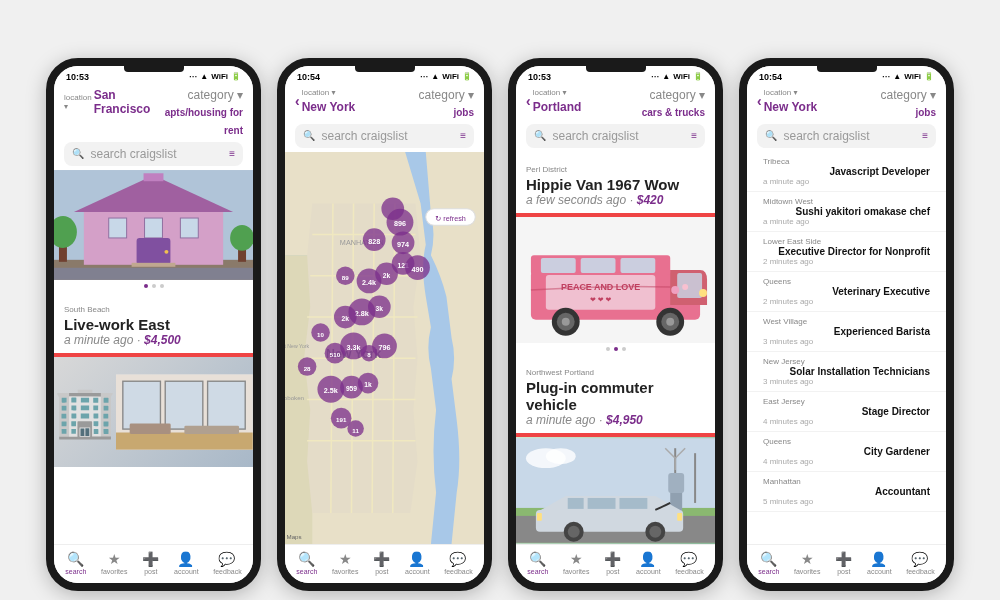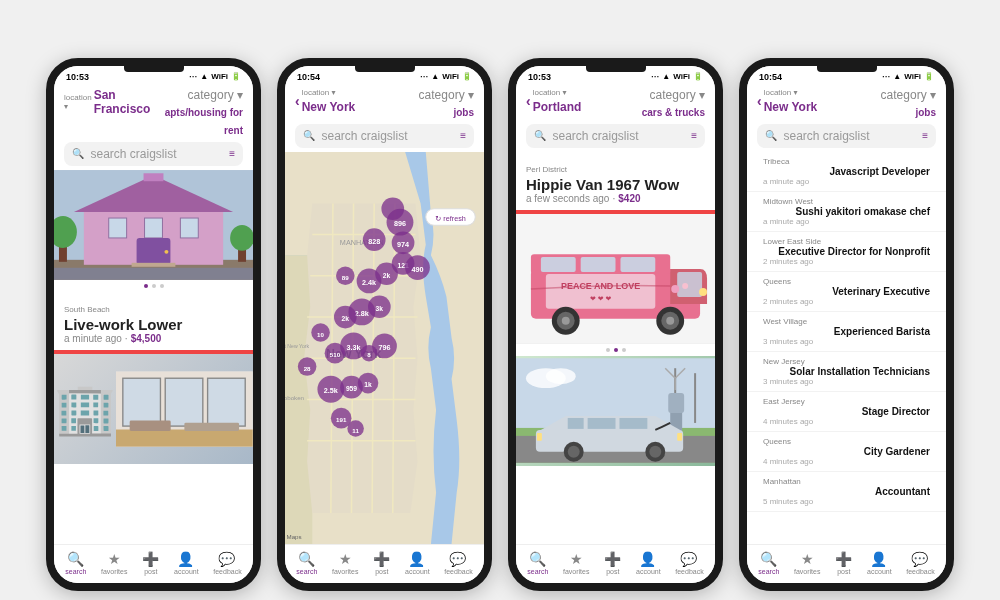--- a/index.html
+++ b/index.html
@@ -140,22 +140,23 @@
     .listing-neighborhood {
       font-size: 8px;
       color: #888;
     }
     .listing-title {
       font-size: 15px;
       font-weight: 600;
       color: #222;
     }
     .listing-meta {
-      font-size: 10px;
+      font-size: 12px;
       color: #888;
+      font-style: italic;
     }
     .listing-meta span.price {
       color: #7b2d8b;
       font-weight: 600;
     }
     
     .victorian-house {
       width: 100%;
       height: 110px;
       background: #b8c8d8;
@@ -324,21 +325,21 @@
           <rect x="0" y="98" width="200" height="12" fill="#808090"></rect>
         </svg>
       </div>
       <div class="dot-indicator">
         <div class="dot active"></div>
           <div class="dot"></div>
           <div class="dot"></div>
       </div>
       <div class="listing-item">
         <span class="listing-neighborhood">South Beach</span>
-        <div class="listing-title">Live-work Lower</div>
+        <div class="listing-title">Live-work East</div>
         <div class="listing-meta">
           <span>a minute ago</span>
           · <span class="price">$4,500</span>
         </div>
       </div>
       <div class="loft-img">
         <svg width="100%" height="110" viewBox="0 0 200 110" xmlns="http://www.w3.org/2000/svg">
           <rect width="200" height="110" fill="#d0d8e0"></rect>
 
           <rect x="0" y="0" width="200" height="110" fill="#e8e0d8"></rect>
@@ -597,20 +598,28 @@
 
           <circle cx="160" cy="75" r="4" fill="#f0a0c0"></circle>
           <circle cx="170" cy="72" r="3" fill="#f8c0d0"></circle>
         </svg>
       </div>
       <div class="dot-indicator">
         <div class="dot"></div>
           <div class="dot active"></div>
           <div class="dot"></div>
       </div>
+      <div class="listing-item">
+        <span class="listing-neighborhood">Northwest Portland</span>
+        <div class="listing-title">Plug-in commuter vehicle</div>
+        <div class="listing-meta">
+          <span>a minute ago</span>
+          · <span class="price">$4,950</span>
+        </div>
+      </div>
 
       <div class="car-img">
         <svg width="100%" height="105" viewBox="0 0 200 105" xmlns="http://www.w3.org/2000/svg">
 
           <rect width="200" height="105" fill="#c8d8e8"></rect>
 
           <ellipse cx="30" cy="20" rx="20" ry="10" fill="white" opacity="0.8"></ellipse>
           <ellipse cx="45" cy="18" rx="15" ry="8" fill="white" opacity="0.8"></ellipse>
 
           <line x1="160" y1="10" x2="160" y2="60" stroke="#888" stroke-width="2"></line>

